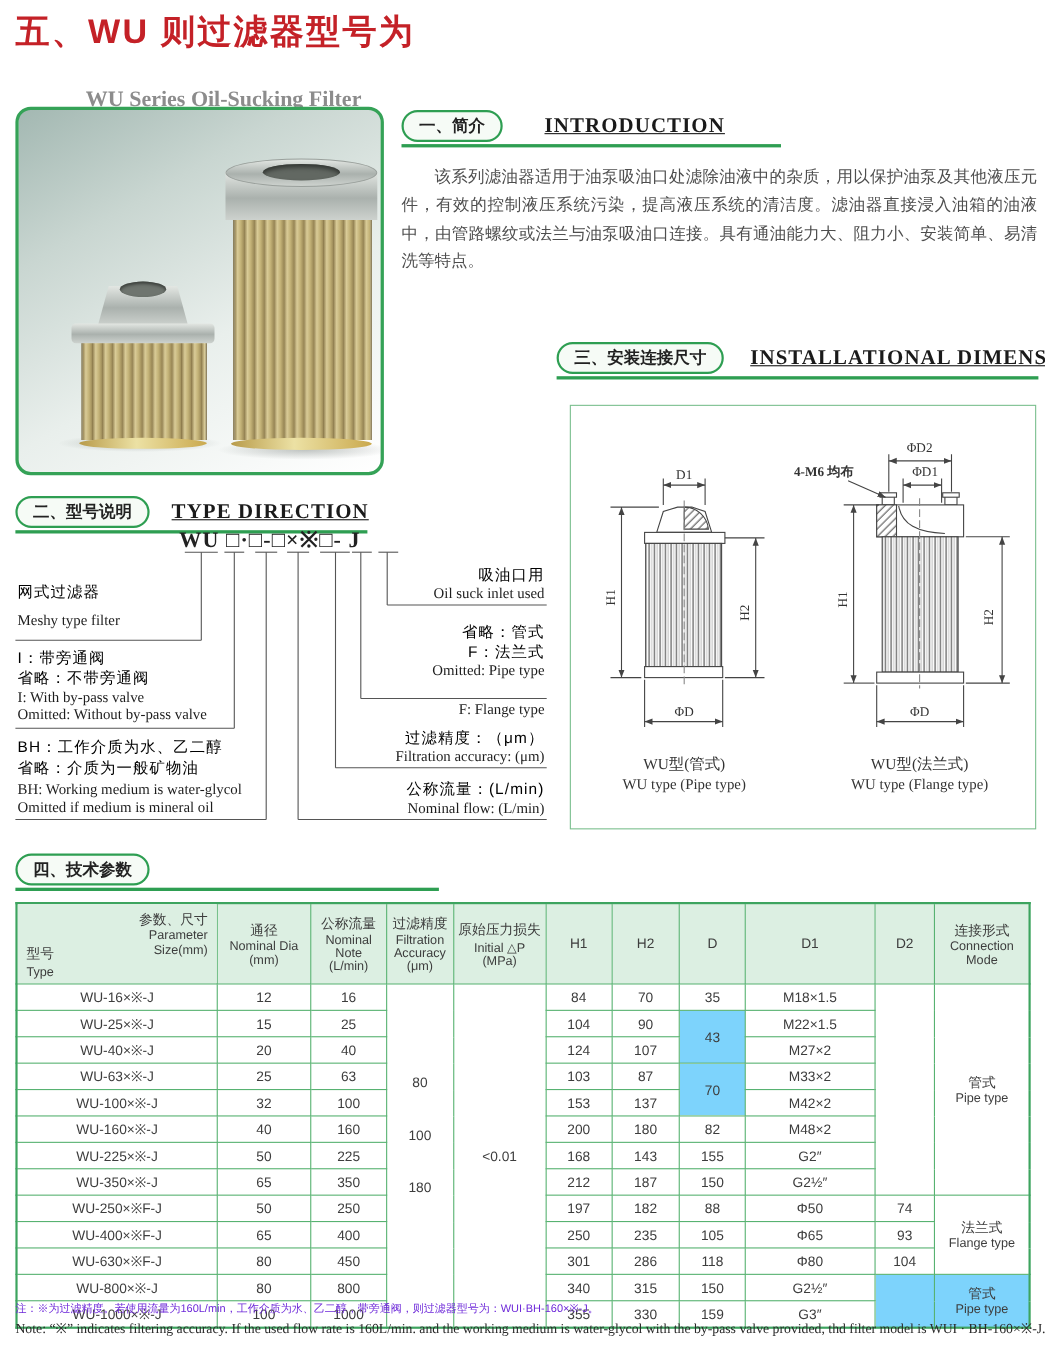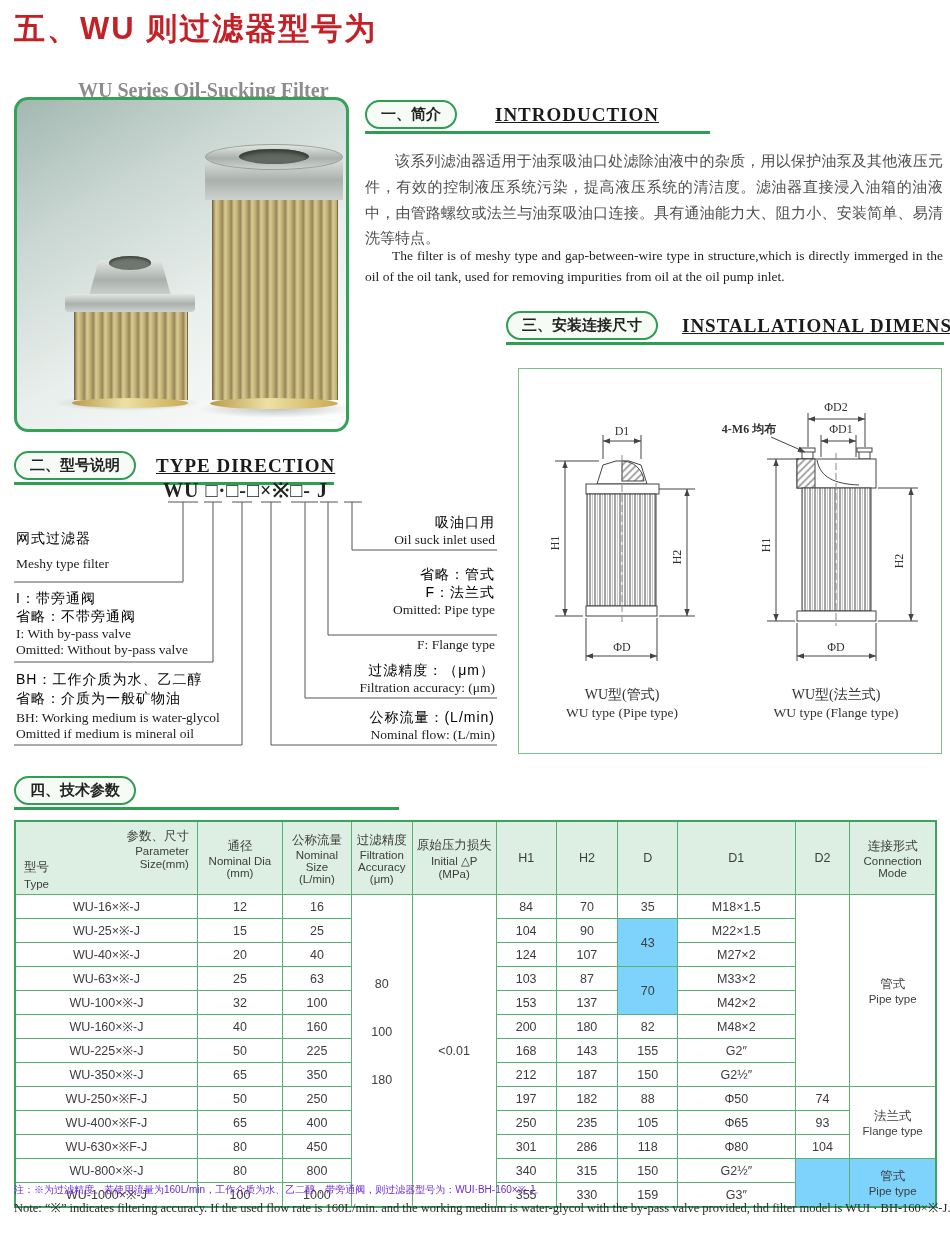--- a/index.html
+++ b/index.html
@@ -87,21 +87,20 @@
       <div class="abs" style="left:34px;top:1px;width:70px;height:15px;border-radius:50%;background:#626862;box-shadow:inset 0 3px 4px #343834;"></div>
       <div class="abs pleats" style="left:7px;top:52px;width:124px;height:200px;"></div>
       <div class="abs goldring" style="left:5px;top:250px;width:128px;height:11px;"></div>
     </div>
   </div>
 
   <span class="abs badge" style="left:365px;top:100px;">一、简介</span>
   <span class="abs sec-title" style="left:495px;top:104px;">INTRODUCTION</span>
   <div class="abs underline" style="left:365px;top:131px;width:345px;"></div>
   <div class="abs para-zh" style="left:365px;top:148px;width:578px;">该系列滤油器适用于油泵吸油口处滤除油液中的杂质，用以保护油泵及其他液压元件，有效的控制液压系统污染，提高液压系统的清洁度。滤油器直接浸入油箱的油液中，由管路螺纹或法兰与油泵吸油口连接。具有通油能力大、阻力小、安装简单、易清洗等特点。</div>
-  <div class="abs para-en" style="left:365px;top:246px;width:578px;">The filter is of meshy type and gap-between-wire type in structure,which is directly immerged in the oil of the oil tank, used for removing impurities from oil at the oil pump inlet.</div>
 
   <span class="abs badge" style="left:506px;top:311px;">三、安装连接尺寸</span>
   <span class="abs sec-title" style="left:682px;top:315px;">INSTALLATIONAL DIMENSIONS</span>
   <div class="abs underline" style="left:506px;top:342px;width:438px;"></div>
 
   <div class="abs install-box" style="left:518px;top:368px;">
     <svg width="422" height="384" viewBox="0 0 422 384">
       <defs>
         <pattern id="pl" width="5" height="8" patternUnits="userSpaceOnUse">
           <rect width="5" height="8" fill="#ffffff"></rect>
@@ -283,21 +282,21 @@
           <span class="abs hdr-en" style="left:8px;bottom:4px;">Type</span>
         </th>
         <th>
           <span class="hdr-zh">通径</span>
           <span class="hdr-en">Nominal Dia</span>
           <span class="hdr-en">(mm)</span>
         </th>
         <th>
           <span class="hdr-zh">公称流量</span>
           <span class="hdr-en">Nominal</span>
-          <span class="hdr-en">Size</span>
+          <span class="hdr-en">Note</span>
           <span class="hdr-en">(L/min)</span>
         </th>
         <th>
           <span class="hdr-zh">过滤精度</span>
           <span class="hdr-en">Filtration</span>
           <span class="hdr-en">Accuracy</span>
           <span class="hdr-en">(μm)</span>
         </th>
         <th>
           <span class="hdr-zh">原始压力损失</span>

